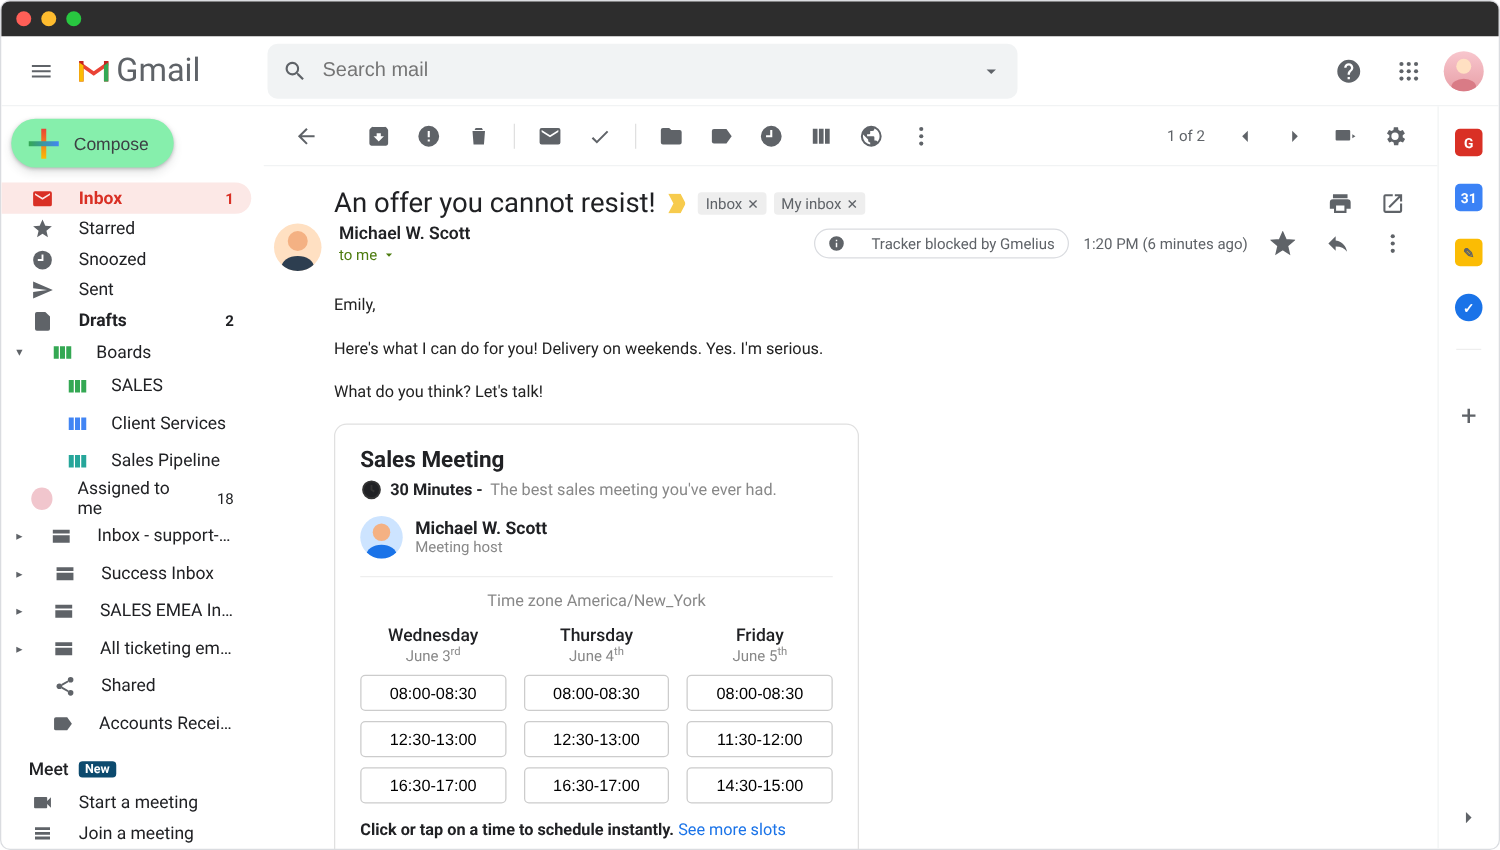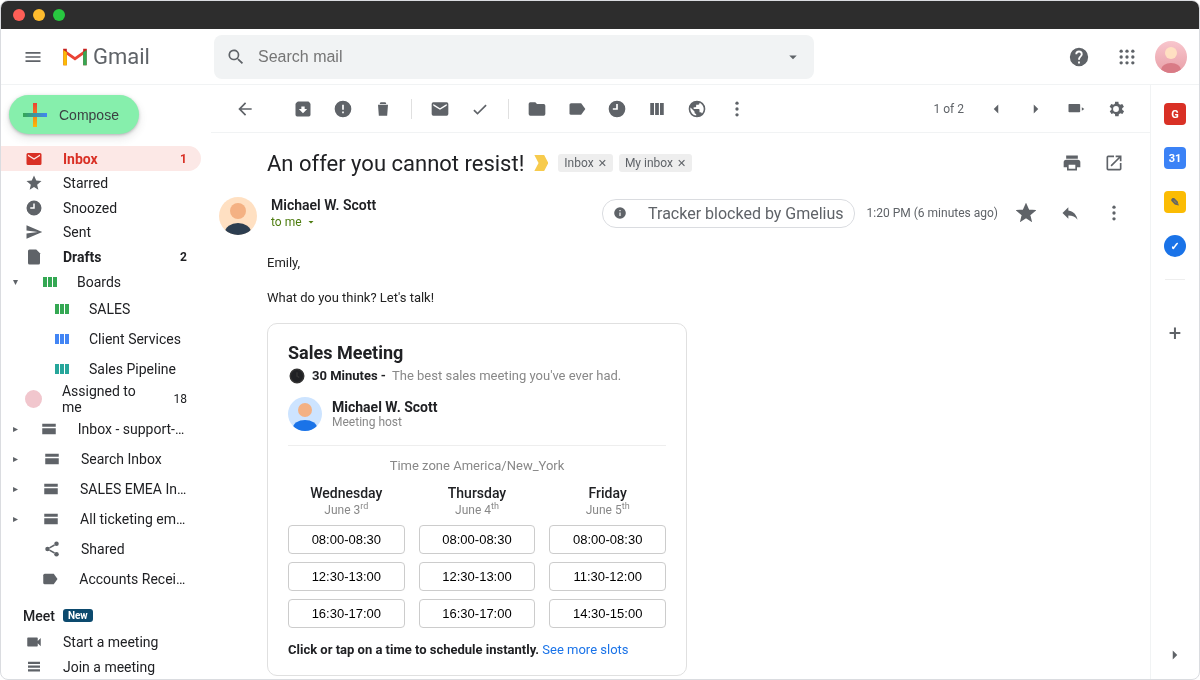--- a/index.html
+++ b/index.html
@@ -5,21 +5,21 @@
 * { box-sizing: border-box; margin: 0; padding: 0; }
 body { font-family: 'Google Sans', Roboto, Arial, sans-serif; font-size: 14px; color: #202124; background: #fff; overflow: hidden; }
 .window { width: 1200px; height: 680px; display: flex; flex-direction: column; border: 1px solid #dadce0; border-radius: 8px; overflow: hidden; }
 .titlebar { height: 28px; background: #2d2d2d; display: flex; align-items: center; padding-left: 12px; gap: 8px; }
 .tl-dot { width: 12px; height: 12px; border-radius: 50%; }
 .dot-close { background: #ff5f57; } .dot-min { background: #febc2e; } .dot-max { background: #28c840; }
 
 .topbar { height: 56px; display: flex; align-items: center; padding: 0 12px; border-bottom: 1px solid #f1f3f4; gap: 8px; }
 .menu-btn { width: 40px; height: 40px; display: flex; align-items: center; justify-content: center; color: #5f6368; cursor: pointer; border-radius: 50%; }
 .logo { display: flex; align-items: center; gap: 4px; width: 145px; }
-.logo-text { font-size: 22px; color: #5f6368; font-weight: 400; }
+.logo-text { font-size: 26px; color: #5f6368; font-weight: 400; }
 .searchbar { flex: 0 0 600px; height: 44px; background: #f1f3f4; border-radius: 8px; display: flex; align-items: center; padding: 0 12px; gap: 12px; color: #5f6368; }
 .searchbar input { flex: 1; border: none; background: transparent; font-size: 16px; outline: none; }
 .top-spacer { flex: 1; }
 .top-icon { width: 40px; height: 40px; display: flex; align-items: center; justify-content: center; color: #5f6368; cursor: pointer; border-radius: 50%; }
 .avatar { width: 32px; height: 32px; border-radius: 50%; background: linear-gradient(#f8c6cd, #e8a0a8); position: relative; overflow: hidden; }
 .avatar::after { content:''; position:absolute; bottom:-4px; left:6px; width:20px; height:14px; background:#d97b86; border-radius:50% 50% 0 0; }
 .avatar::before { content:''; position:absolute; top:6px; left:10px; width:12px; height:12px; background:#ffe0c2; border-radius:50%; }
 
 .body { flex: 1; display: flex; min-height: 0; }
 .sidebar { width: 210px; padding-top: 10px; display: flex; flex-direction: column; overflow-y: auto; font-size: 14px; }
@@ -45,36 +45,36 @@
 .mini-avatar { width:18px; height:18px; border-radius:50%; background:#f1c6cd; }
 
 .main { flex: 1; display: flex; flex-direction: column; min-width: 0; border-right:1px solid #f1f3f4; }
 .toolbar { height: 48px; display: flex; align-items: center; padding: 0 16px; gap: 4px; color: #5f6368; border-bottom:1px solid #f1f3f4; }
 .tb-btn { width: 36px; height: 36px; display: flex; align-items: center; justify-content: center; cursor: pointer; border-radius: 50%; }
 .tb-sep { width:1px; height:20px; background:#e0e0e0; margin:0 6px; }
 .tb-spacer { flex:1; }
 .tb-text { font-size:12px; color:#5f6368; margin-right:10px; }
 
 .content { flex:1; overflow-y:auto; padding: 14px 20px 0 56px; position:relative; }
-.subject-row { display:flex; align-items:center; gap:10px; margin-bottom:18px; }
+.subject-row { display:flex; align-items:center; gap:10px; }
 .subject { font-size:22px; font-weight:400; color:#202124; }
 .imp-marker { width:14px; height:16px; background:#f7cb4d; clip-path: polygon(0 0, 70% 0, 100% 50%, 70% 100%, 0 100%, 30% 50%); }
 .label-chip { background:#eee; border-radius:3px; font-size:12px; padding:2px 6px; color:#5f6368; display:flex; align-items:center; gap:4px; }
 .label-chip .x { cursor:pointer; font-size:11px; }
 .subj-spacer { flex:1; }
 
 .msg-head { display:flex; align-items:flex-start; gap:14px; }
 .msg-avatar { width:38px; height:38px; border-radius:50%; background:#ffe0c2; position:relative; overflow:hidden; margin-left:-48px; flex-shrink:0; }
 .msg-avatar::before { content:''; position:absolute; top:6px; left:11px; width:16px; height:16px; background:#f4b183; border-radius:50%; }
 .msg-avatar::after { content:''; position:absolute; bottom:-6px; left:6px; width:26px; height:18px; background:#2d3e50; border-radius:50% 50% 0 0; }
 .msg-meta { flex:1; }
 .sender { font-weight:600; font-size:14px; }
 .tome { font-size:12px; color:#4d7c0f; display:flex; align-items:center; gap:3px; margin-top:2px;}
 .msg-right { display:flex; align-items:center; gap:12px; }
-.tracker-pill { border:1px solid #dadce0; border-radius:14px; padding:4px 10px; font-size:16px; color:#5f6368; display:flex; align-items:center; gap:21px; }
+.tracker-pill { border:1px solid #dadce0; border-radius:14px; padding:4px 10px; font-size:12px; color:#5f6368; display:flex; align-items:center; gap:21px; }
 .timestamp { font-size:12px; color:#5f6368; }
 .msg-action { width:32px; height:32px; display:flex; align-items:center; justify-content:center; color:#5f6368; cursor:pointer; border-radius:50%; }
 
 .body-text { margin-top:18px; font-size:13px; color:#222; line-height:1.6; }
 .body-text p { margin-bottom:14px; }
 
 .meeting-card { margin-top:14px; border:1px solid #e0e0e0; border-radius:10px; padding:18px 20px; max-width:420px; }
 .mc-title { font-size:18px; font-weight:700; }
 .mc-sub { display:flex; align-items:center; gap:6px; margin-top:4px; font-size:13px; }
 .mc-sub .dur { font-weight:700; }
@@ -249,21 +249,21 @@
             <svg class="icon" viewBox="0 0 24 24">
               <path d="M3 5h18v4H3zM3 11h18v8H3zM9 15h6"></path>
             </svg>
             <span style="overflow:hidden;text-overflow:ellipsis;white-space:nowrap;">Inbox - support-acme@g…</span>
           </div>
           <div class="nav-item" style="padding-left: 8px;">
             <span class="caret">▸</span>
             <svg class="icon" viewBox="0 0 24 24">
               <path d="M3 5h18v4H3zM3 11h18v8H3zM9 15h6"></path>
             </svg>
-            <span style="overflow:hidden;text-overflow:ellipsis;white-space:nowrap;">Search Inbox</span>
+            <span style="overflow:hidden;text-overflow:ellipsis;white-space:nowrap;">Success Inbox</span>
           </div>
           <div class="nav-item" style="padding-left: 8px;">
             <span class="caret">▸</span>
             <svg class="icon" viewBox="0 0 24 24">
               <path d="M3 5h18v4H3zM3 11h18v8H3zM9 15h6"></path>
             </svg>
             <span style="overflow:hidden;text-overflow:ellipsis;white-space:nowrap;">SALES EMEA Inbox</span>
           </div>
           <div class="nav-item" style="padding-left: 8px;">
             <span class="caret">▸</span>
@@ -464,20 +464,21 @@
                   <circle cx="12" cy="5" r="2"></circle>
                   <circle cx="12" cy="12" r="2"></circle>
                   <circle cx="12" cy="19" r="2"></circle>
                 </svg>
               </div>
           </div>
         </div>
 
         <div class="body-text" id="body-text">
             <p>Emily,</p>
+            <p>Here's what I can do for you! Delivery on weekends. Yes. I'm serious.</p>
             <p>What do you think? Let's talk!</p>
           </div>
 
         <div class="meeting-card">
           <div class="mc-title">Sales Meeting</div>
           <div class="mc-sub">
             <svg class="clock-icon" viewBox="0 0 24 24" fill="none" stroke="#333" stroke-width="2">
                 <circle cx="12" cy="12" r="9"></circle>
                 <path d="M12 7v5l3 2"></path>
               </svg>

